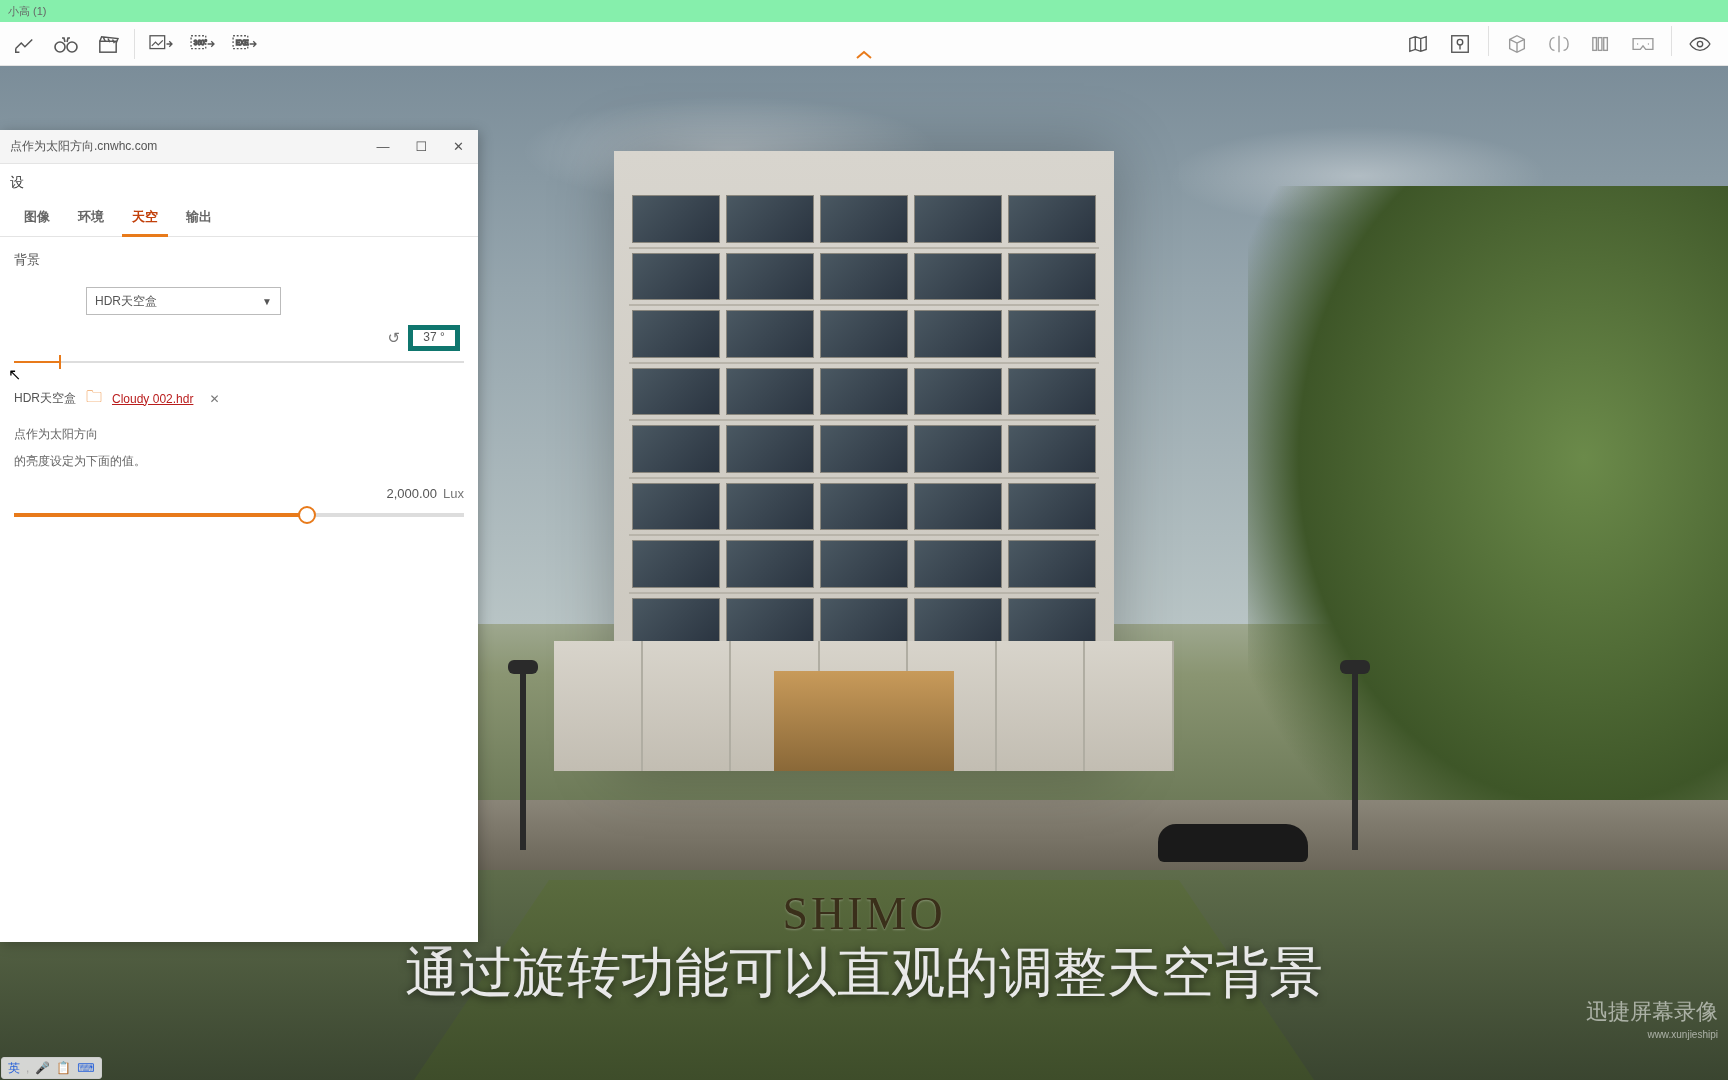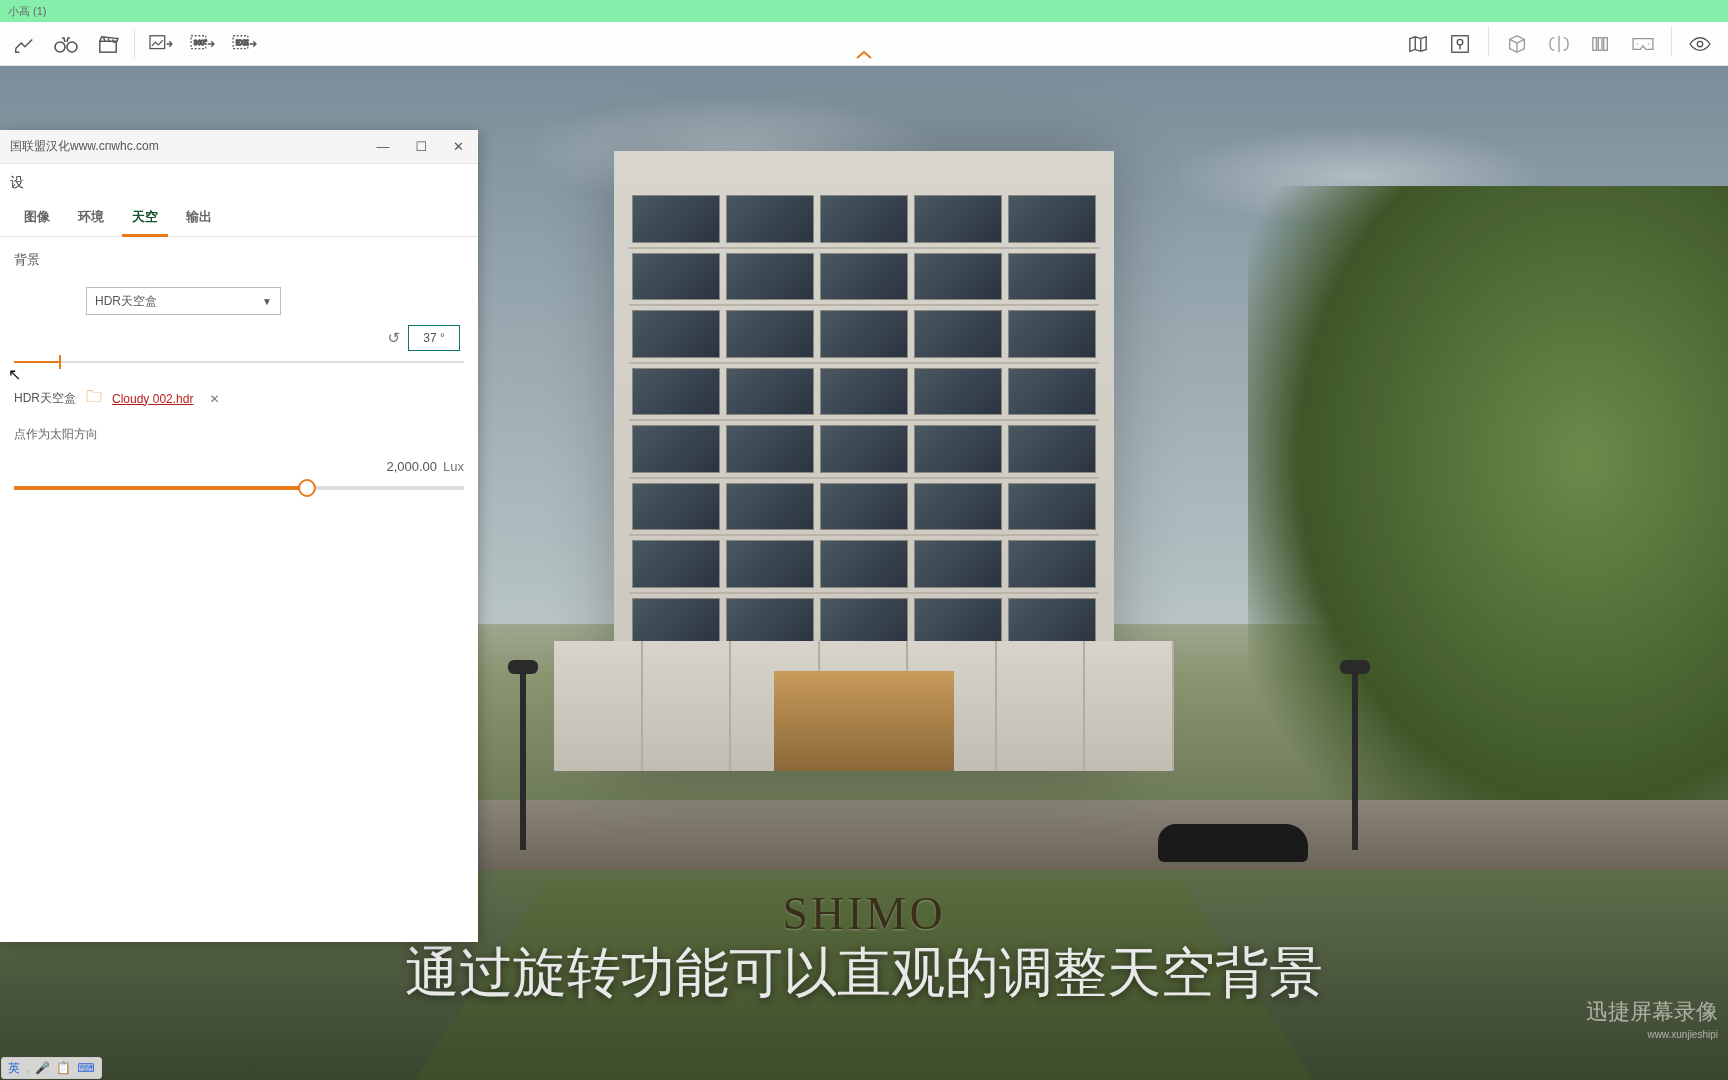--- a/index.html
+++ b/index.html
@@ -46,29 +46,29 @@
 .watermark-url { font-size: 10px; margin-top: 2px; }
 
 
 .panel { position: absolute; top: 130px; left: 0; width: 478px; height: 812px; background: #fff; box-shadow: 2px 2px 12px rgba(0,0,0,.25); }
 .panel-titlebar { height: 34px; background: #f5f5f5; border-bottom: 1px solid #e4e4e4; display: flex; align-items: center; padding: 0 10px; font-size: 12px; color: #555; }
 .panel-win-controls { margin-left: auto; display: flex; gap: 18px; font-size: 13px; color: #555; }
 .panel-win-btn { cursor: pointer; padding: 2px 4px; }
 .panel-header { padding: 10px 10px 0 10px; font-size: 14px; color: #444; border-bottom: 1px solid #e4e4e4; }
 .panel-tabs { display: flex; gap: 0; margin-top: 8px; }
 .panel-tab { padding: 8px 14px 10px 14px; font-size: 13px; color: #666; cursor: pointer; position: relative; font-weight: bold; }
-.panel-tab.active { color: #14532d; }
+.panel-tab.active { color: #c2410c; }
 .panel-tab.active::after { content: ''; position: absolute; bottom: -1px; left: 4px; right: 4px; height: 3px; background: #e87a1a; }
 .panel-body { padding: 14px; font-size: 13px; color: #555; }
 .section-label { font-size: 13px; margin-bottom: 18px; }
 .select-box { width: 195px; height: 28px; border: 1px solid #bbb; display: flex; align-items: center; padding: 0 8px; font-size: 12px; justify-content: space-between; cursor: pointer; margin-left: 72px; }
 .chevron { font-size: 10px; }
 .rotation-row { display: flex; align-items: center; justify-content: flex-end; gap: 8px; padding-right: 4px; margin-top: 10px; }
 .reset-icon { cursor: pointer; color: #777; font-size: 15px; }
-.num-input { width: 52px; height: 26px; border: 1px solid #0f766e; text-align: center; font-size: 12px; display: flex; align-items: center; justify-content: center; }
+.num-input { width: 52px; height: 26px; border: 5px solid #0f766e; text-align: center; font-size: 12px; display: flex; align-items: flex-start; justify-content: center; }
 .slider-thin { position: relative; height: 2px; background: #ddd; margin: 10px 0 22px 0; }
 .slider-thin-fill { position: absolute; left: 0; height: 2px; background: #e87a1a; }
 .slider-thin-thumb { position: absolute; top: -6px; width: 2px; height: 14px; background: #e87a1a; }
 .cursor-arrow { position: absolute; font-size: 16px; color: #000; }
 .file-row { display: flex; align-items: center; gap: 10px; margin: 18px 0 14px 0; font-size: 12px; }
 .file-label { color: #555; }
 .folder-icon { color: #e87a1a; font-size: 16px; }
 .file-link { color: #b91c1c; text-decoration: underline; cursor: pointer; }
 .file-clear { color: #777; cursor: pointer; margin-left: 6px; }
 .help-text { font-size: 12px; color: #666; margin: 10px 0; }
@@ -272,21 +272,21 @@
 
   <div class="subtitle">通过旋转功能可以直观的调整天空背景</div>
   <div class="watermark">
     <div>迅捷屏幕录像</div>
     <div class="watermark-url">www.xunjieshipi</div>
   </div>
 </div>
 
 <div class="panel">
   <div class="panel-titlebar">
-    <span>国联盟汉化www.cnwhc.com</span>
+    <span>点作为太阳方向.cnwhc.com</span>
     <div class="panel-win-controls">
       <span class="panel-win-btn">—</span>
       <span class="panel-win-btn">☐</span>
       <span class="panel-win-btn">✕</span>
     </div>
   </div>
   <div class="panel-header">
     <span>设</span>
     <div class="panel-tabs">
       <div class="panel-tab">图像</div>
@@ -316,20 +316,21 @@
     </div>
 
     <div class="file-row">
       <span class="file-label">HDR天空盒</span>
       <span class="folder-icon">🗀</span>
       <span class="file-link">Cloudy 002.hdr</span>
       <span class="file-clear">✕</span>
     </div>
 
     <div class="help-text">点作为太阳方向</div>
+    <div class="help-text">的亮度设定为下面的值。</div>
 
     <div class="lux-row">
       <span class="lux-value">2,000.00</span>
       <span class="lux-unit">Lux</span>
     </div>
     <div class="slider-wide">
       <div class="slider-wide-fill" style="width:65%"></div>
       <div class="slider-wide-thumb" style="left:calc(65% - 9px)"></div>
     </div>
   </div>

